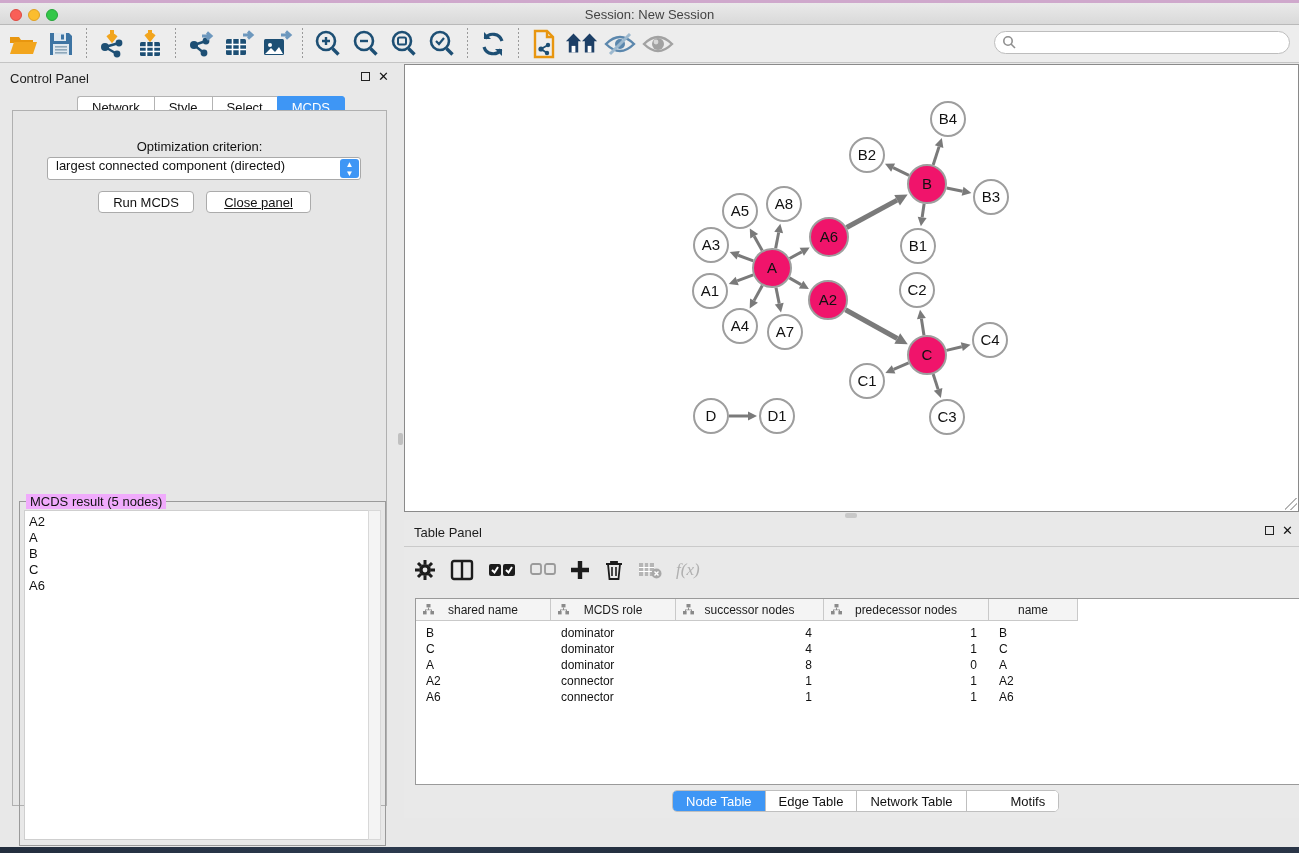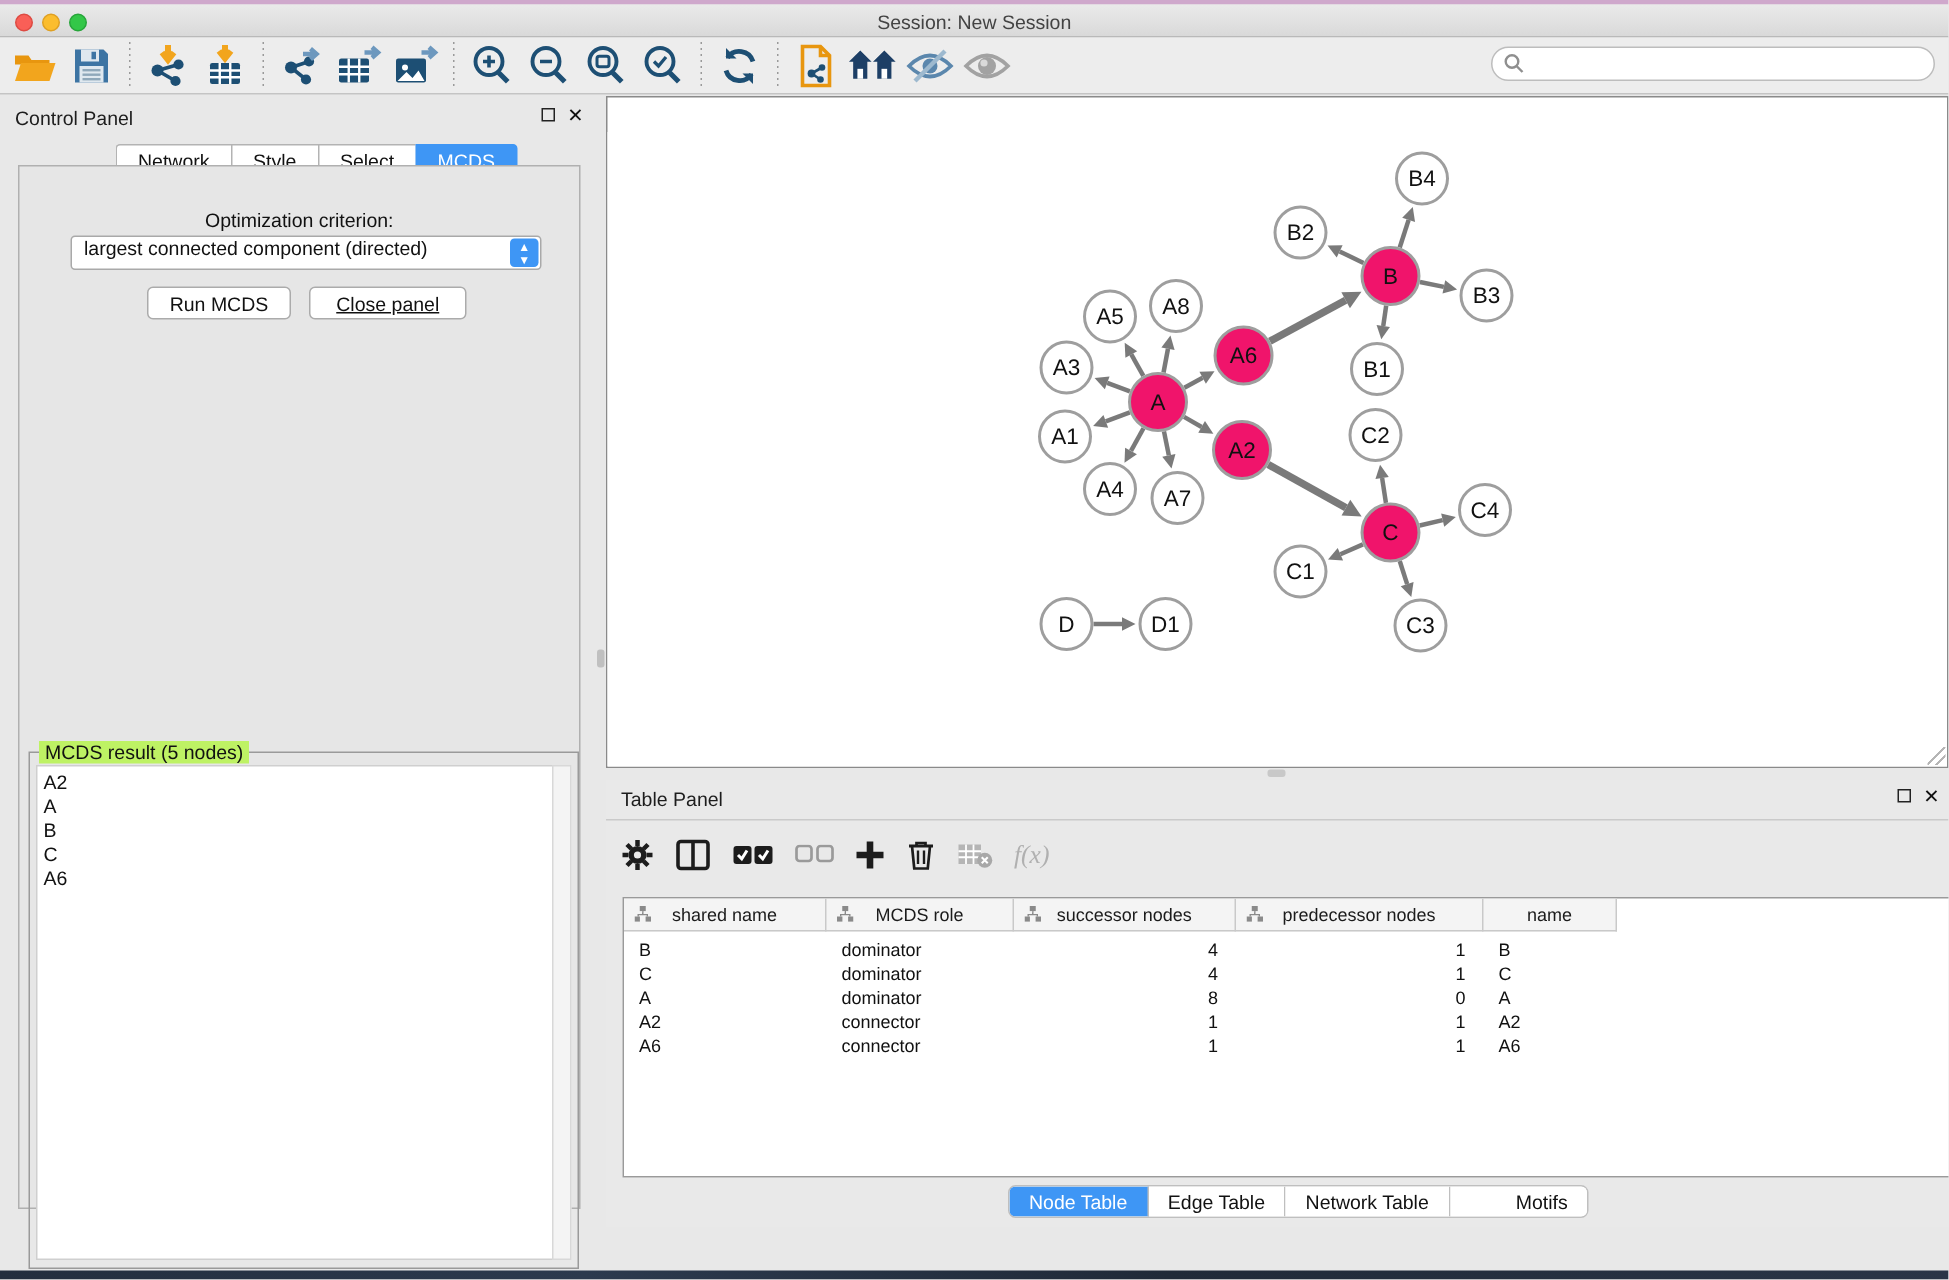--- a/index.html
+++ b/index.html
@@ -53,21 +53,21 @@
   #criterion-stepper { position:absolute; right:1px; top:1px; width:19px; height:19px;
     background:#3e96f5; border-radius:3px; color:#fff; font-size:8px; line-height:9px;
     display:flex; flex-direction:column; align-items:center; justify-content:center; }
   .cp-button { position:absolute; top:80px; height:22px; background:#fff;
     border:1px solid #ababab; border-radius:4px; font-size:13px; color:#111;
     display:flex; align-items:center; justify-content:center; }
   #run-btn { left:85px; width:96px; }
   #closepanel-btn { left:193px; width:105px;text-decoration:underline; }
   #result-group { position:absolute; left:6px; top:390px; width:367px; height:345px;
     border:1px solid #9a9a9a; }
-  #result-legend { position:absolute; left:6px; top:-8px; background:#bef264;
+  #result-legend { position:absolute; left:6px; top:-8px; background:#f0abfc;
     padding:0 4px; font-size:13px; color:#111; }
   #result-list { position:absolute; left:4px; top:8px; width:346px; height:330px;
     background:#fff; border:1px solid #cfcfcf; font-size:13px; color:#111;
     padding:3px 0 0 4px; line-height:16px; }
   #result-scroll { position:absolute; right:4px; top:8px; width:13px; height:330px;
     background:#f4f4f4; border:1px solid #d8d8d8; }
 
   
   #v-divider-thumb { left:398px; top:433px; width:5px; height:12px; background:#c0c0c0; border-radius:2px;}
   #h-divider-thumb { left:845px; top:513px; width:12px; height:5px; background:#c8c8c8; border-radius:2px;}

